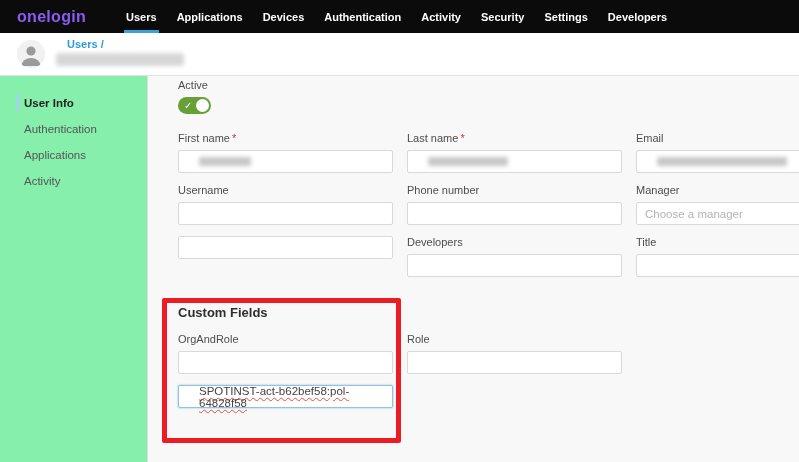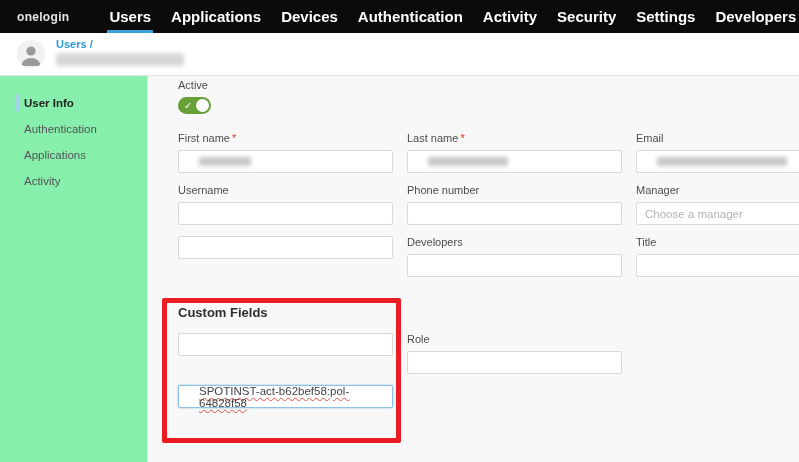--- a/index.html
+++ b/index.html
@@ -10,47 +10,47 @@
     position: relative;
     color: #444;
   }
 
   
   .navbar {
     height: 33px; background: #0b0b0b;
     display: flex; align-items: stretch;
   }
   .logo {
-    color: #e5e5e5; font-size: 12px; font-weight: bold; letter-spacing: .3px;
+    color: #8b5cf6; font-size: 16px; font-weight: bold; letter-spacing: .3px;
     display: flex; align-items: center; margin-left: 17px;
   }
   .nav-items { display: flex; margin-left: 30px; }
   .nav-item {
-    color: #fff; font-size: 15px; font-weight: bold;
+    color: #fff; font-size: 11px; font-weight: bold;
     display: flex; align-items: center; position: relative;
     padding: 8px 10px; cursor: pointer; white-space: nowrap;
   }
   .nav-item.active::after {
     content: ""; position: absolute; left: 8px; right: 8px; bottom: 0;
     height: 3px; background: #3ba1d9;
   }
 
   
   .page-header {
     height: 43px; background: #ffffff; border-bottom: 1px solid #e2e2e2;
     position: relative;
   }
   .avatar {
     position: absolute; left: 17px; top: 7px;
     width: 28px; height: 28px; border-radius: 50%;
     background: #f1f1f1; overflow: hidden;
   }
   .avatar svg { display: block; }
   .breadcrumb {
-    position: absolute; left: 56px; top: 5px;
+    position: absolute; left: 67px; top: 5px;
     color: #2b9cd8; font-size: 11px; font-weight: bold; cursor: pointer;
     text-decoration: none;
   }
   .header-name-blur {
     position: absolute; left: 56px; top: 20px;
     width: 128px; height: 13px; border-radius: 3px;
     background: #d7d7d7; filter: blur(2px);
   }
 
   
@@ -224,20 +224,21 @@
       <div>
         <div class="field-label">Title</div>
         <input class="txt-input" value="" style="">
       </div>
     </div>
 
     <div class="section-heading">Custom Fields</div>
 
     <div class="grid-row">
       <div>
+        <div class="field-label">OrgAndRole</div>
         <input class="txt-input" value="" style="">
       </div>
       <div>
         <div class="field-label">Role</div>
         <input class="txt-input" value="" style="">
       </div>
     </div>
 
     <div class="grid-row">
       <div>

